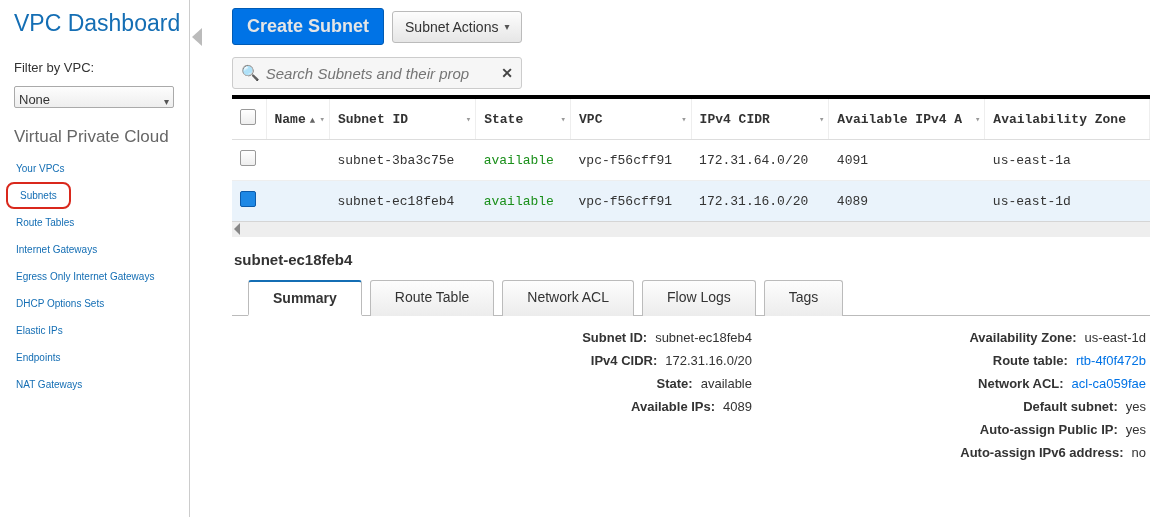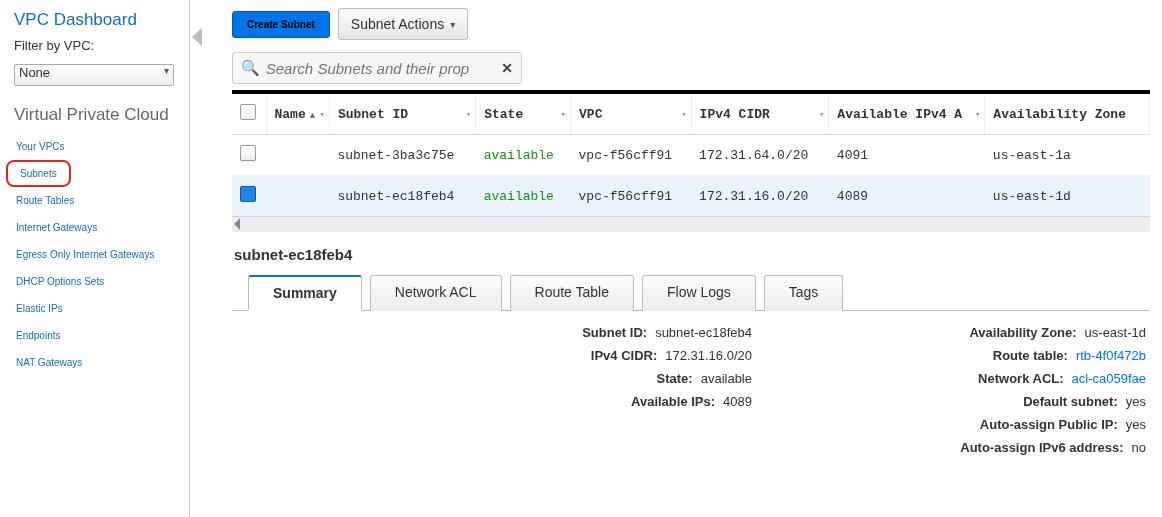--- a/index.html
+++ b/index.html
@@ -13,33 +13,33 @@
     overflow: hidden;
     display: flex;
   }
   .sidebar {
     width: 190px;
     padding: 10px 4px 10px 14px;
     border-right: 1px solid #ccc;
     background: #fff;
   }
   .sidebar .dash-title {
-    font-size: 17px;
+    font-size: 23px;
     color: #146eb4;
-    margin-bottom: 8px;
+    margin-bottom: 23px;
     cursor: pointer;
   }
   .filter-label { font-size: 13px; margin-bottom: 2px; }
   .filter-select {
     width: 160px;
     height: 22px;
     border: 1px solid #aaa;
     background: linear-gradient(#fdfdfd,#eee);
     border-radius: 2px;
-    display: flex; align-items: flex-start; justify-content: space-between;
+    display: flex; align-items: flex-end; justify-content: space-between;
     padding: 0 4px; font-size: 13px; cursor: pointer; margin-top: 11px;
   }
   .filter-select .chev { font-size: 10px; color:#555; }
   .section-head {
     font-size: 17px;
     color: #666;
     margin: 18px 0 8px 0;
     line-height: 1.25;
   }
   .nav-item {
@@ -74,25 +74,25 @@
     cursor: pointer;
   }
   .main {
     flex: 1;
     padding: 8px 12px 0 18px;
     overflow: hidden;
   }
   .toolbar { display: flex; gap: 8px; align-items: center; margin-bottom: 12px; }
   .btn-primary {
     background: #0073e6;
-    color: #000000;
+    color: #e5e5e5;
     border: 1px solid #005bb5;
     border-radius: 3px;
     padding: 7px 14px;
-    font-size: 10px;
+    font-size: 18px;
     font-weight: bold;
     cursor: pointer;
   }
   .btn-default {
     background: linear-gradient(#fdfdfd,#e6e6e6);
     border: 1px solid #bbb;
     border-radius: 3px;
     padding: 7px 12px;
     font-size: 14px;
     cursor: pointer;
@@ -289,22 +289,22 @@
         </tr>
       </tbody>
     </table>
     <div class="hscroll"></div>
   </div>
 
   <div class="detail-name">subnet-ec18feb4</div>
 
   <div class="tabs">
     <div class="tab active">Summary</div>
+    <div class="tab">Route Table</div>
     <div class="tab">Network ACL</div>
-    <div class="tab">Route Table</div>
     <div class="tab">Flow Logs</div>
     <div class="tab">Tags</div>
   </div>
   <div class="tabs-line"></div>
 
   <div class="detail-grid">
     <div>
       <div class="kv">
           <span class="k">Subnet ID:</span>
           <span class="v">subnet-ec18feb4</span>

